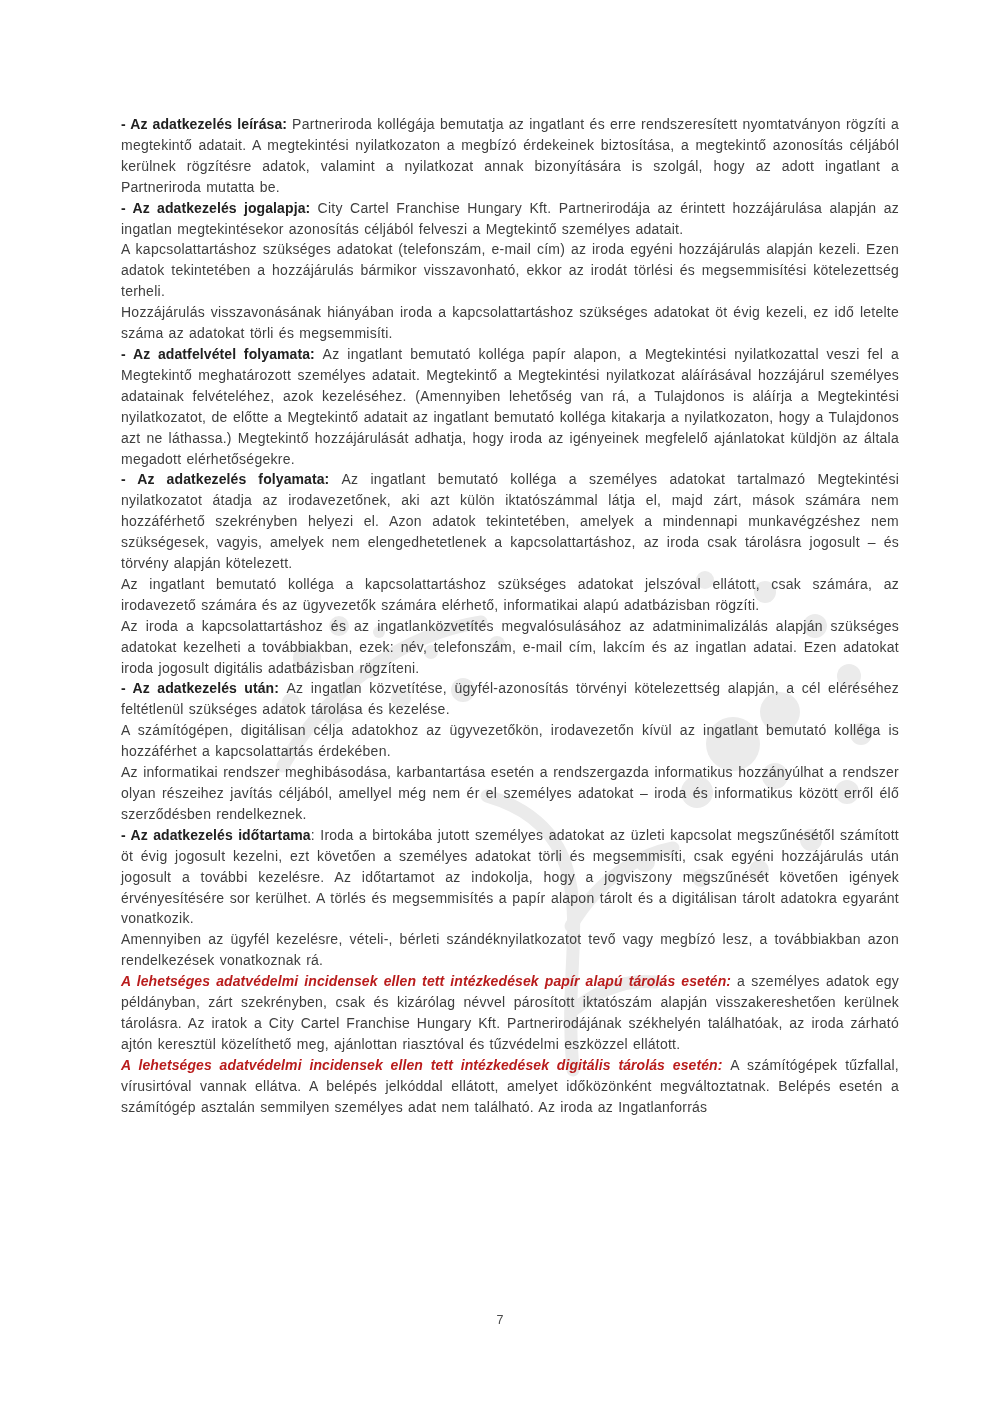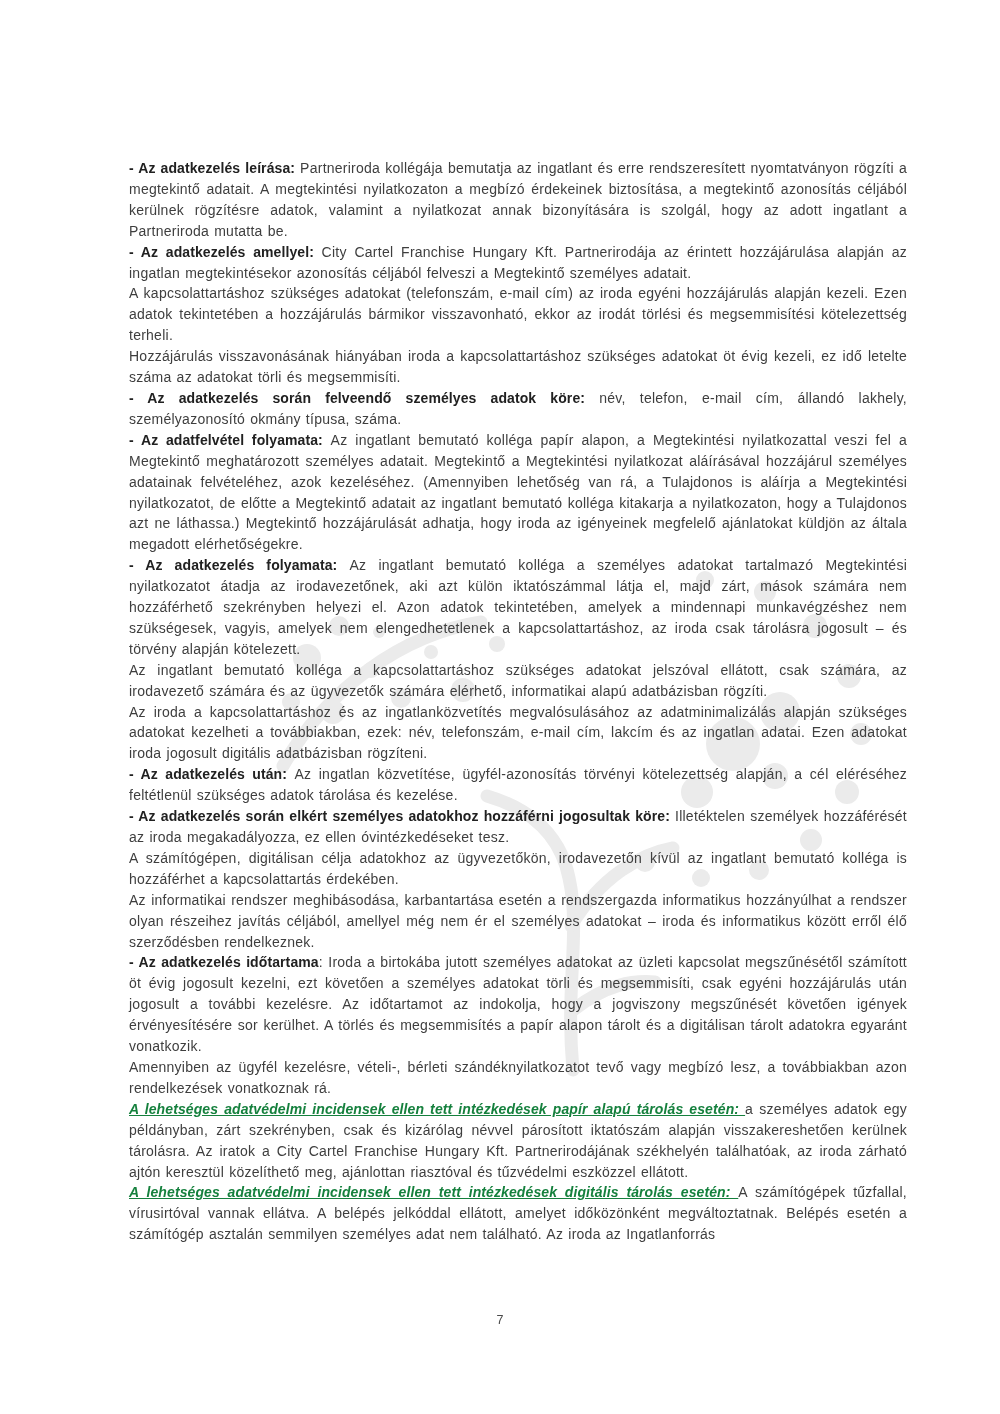--- a/index.html
+++ b/index.html
@@ -8,33 +8,32 @@
     width:1000px;height:1414px;
     background:#ffffff;
     overflow:hidden;
     font-family:"Liberation Sans",sans-serif;
   }
   .watermark{
     position:absolute;left:235px;top:540px;width:690px;height:545px;
     pointer-events:none;z-index:0;
   }
   .content{
-    position:absolute;left:129px;top:114px;width:778px;
+    position:absolute;left:121px;top:114px;width:778px;
     z-index:1;
     text-align:justify;
     font-size:14px;line-height:20.9px;
     color:#3e3e3e;
     letter-spacing:0.25px;
     word-spacing:1px;
-    margin-top:44px;
   }
   .para{margin:0;padding:0;}
   .run-normal{font-weight:400;}
   .run-bold{font-weight:700;color:#212121;letter-spacing:0.1px;}
-  .run-bolditalic{font-weight:700;font-style:italic;color:#15803d;letter-spacing:0.1px;text-decoration:underline;}
+  .run-bolditalic{font-weight:700;font-style:italic;color:#b91c1c;letter-spacing:0.1px;}
   .page-number{
     position:absolute;left:0;right:0;top:1313px;
     text-align:center;
     font-size:12.5px;color:#4a4a4a;z-index:1;
   }
 </style>
 </head>
 <body>
 
 <div class="page">
@@ -74,30 +73,28 @@
       <path d="M338,530 C330,446 346,392 334,338 C324,288 286,266 252,256"></path>
       <path d="M336,386 C366,336 406,314 438,308"></path>
       <path d="M338,470 C372,444 398,440 420,442"></path>
 
       <path d="M48,226 C92,148 168,94 246,82"></path>
     </g>
   </svg>
 
   <div class="content">
       <p class="para"><span class="run-bold">- Az adatkezelés leírása: </span><span class="run-normal">Partneriroda kollégája bemutatja az ingatlant és erre rendszeresített nyomtatványon rögzíti a megtekintő adatait. A megtekintési nyilatkozaton a megbízó érdekeinek biztosítása, a megtekintő azonosítás céljából kerülnek rögzítésre adatok, valamint a nyilatkozat annak bizonyítására is szolgál, hogy az adott ingatlant a Partneriroda mutatta be.</span></p>
-      <p class="para"><span class="run-bold">- Az adatkezelés amellyel: </span><span class="run-normal">City Cartel Franchise Hungary Kft. Partnerirodája az érintett hozzájárulása alapján az ingatlan megtekintésekor azonosítás céljából felveszi a Megtekintő személyes adatait.</span></p>
+      <p class="para"><span class="run-bold">- Az adatkezelés jogalapja: </span><span class="run-normal">City Cartel Franchise Hungary Kft. Partnerirodája az érintett hozzájárulása alapján az ingatlan megtekintésekor azonosítás céljából felveszi a Megtekintő személyes adatait.</span></p>
       <p class="para"><span class="run-normal">A kapcsolattartáshoz szükséges adatokat (telefonszám, e-mail cím) az iroda egyéni hozzájárulás alapján kezeli. Ezen adatok tekintetében a hozzájárulás bármikor visszavonható, ekkor az irodát törlési és megsemmisítési kötelezettség terheli.</span></p>
       <p class="para"><span class="run-normal">Hozzájárulás visszavonásának hiányában iroda a kapcsolattartáshoz szükséges adatokat öt évig kezeli, ez idő letelte száma az adatokat törli és megsemmisíti.</span></p>
-      <p class="para"><span class="run-bold">- Az adatkezelés során felveendő személyes adatok köre: </span><span class="run-normal">név, telefon, e-mail cím, állandó lakhely, személyazonosító okmány típusa, száma.</span></p>
       <p class="para"><span class="run-bold">- Az adatfelvétel folyamata: </span><span class="run-normal">Az ingatlant bemutató kolléga papír alapon, a Megtekintési nyilatkozattal veszi fel a Megtekintő meghatározott személyes adatait. Megtekintő a Megtekintési nyilatkozat aláírásával hozzájárul személyes adatainak felvételéhez, azok kezeléséhez. (Amennyiben lehetőség van rá, a Tulajdonos is aláírja a Megtekintési nyilatkozatot, de előtte a Megtekintő adatait az ingatlant bemutató kolléga kitakarja a nyilatkozaton, hogy a Tulajdonos azt ne láthassa.) Megtekintő hozzájárulását adhatja, hogy iroda az igényeinek megfelelő ajánlatokat küldjön az általa megadott elérhetőségekre.</span></p>
       <p class="para"><span class="run-bold">- Az adatkezelés folyamata: </span><span class="run-normal">Az ingatlant bemutató kolléga a személyes adatokat tartalmazó Megtekintési nyilatkozatot átadja az irodavezetőnek, aki azt külön iktatószámmal látja el, majd zárt, mások számára nem hozzáférhető szekrényben helyezi el. Azon adatok tekintetében, amelyek a mindennapi munkavégzéshez nem szükségesek, vagyis, amelyek nem elengedhetetlenek a kapcsolattartáshoz, az iroda csak tárolásra jogosult – és törvény alapján kötelezett.</span></p>
       <p class="para"><span class="run-normal">Az ingatlant bemutató kolléga a kapcsolattartáshoz szükséges adatokat jelszóval ellátott, csak számára, az irodavezető számára és az ügyvezetők számára elérhető, informatikai alapú adatbázisban rögzíti.</span></p>
       <p class="para"><span class="run-normal">Az iroda a kapcsolattartáshoz és az ingatlanközvetítés megvalósulásához az adatminimalizálás alapján szükséges adatokat kezelheti a továbbiakban, ezek: név, telefonszám, e-mail cím, lakcím és az ingatlan adatai. Ezen adatokat iroda jogosult digitális adatbázisban rögzíteni.</span></p>
       <p class="para"><span class="run-bold">- Az adatkezelés után: </span><span class="run-normal">Az ingatlan közvetítése, ügyfél-azonosítás törvényi kötelezettség alapján, a cél eléréséhez feltétlenül szükséges adatok tárolása és kezelése.</span></p>
-      <p class="para"><span class="run-bold">- Az adatkezelés során elkért személyes adatokhoz hozzáférni jogosultak köre: </span><span class="run-normal">Illetéktelen személyek hozzáférését az iroda megakadályozza, ez ellen óvintézkedéseket tesz.</span></p>
       <p class="para"><span class="run-normal">A számítógépen, digitálisan célja adatokhoz az ügyvezetőkön, irodavezetőn kívül az ingatlant bemutató kolléga is hozzáférhet a kapcsolattartás érdekében.</span></p>
       <p class="para"><span class="run-normal">Az informatikai rendszer meghibásodása, karbantartása esetén a rendszergazda informatikus hozzányúlhat a rendszer olyan részeihez javítás céljából, amellyel még nem ér el személyes adatokat – iroda és informatikus között erről élő szerződésben rendelkeznek.</span></p>
       <p class="para"><span class="run-bold">- Az adatkezelés időtartama</span><span class="run-normal">: Iroda a birtokába jutott személyes adatokat az üzleti kapcsolat megszűnésétől számított öt évig jogosult kezelni, ezt követően a személyes adatokat törli és megsemmisíti, csak egyéni hozzájárulás után jogosult a további kezelésre. Az időtartamot az indokolja, hogy a jogviszony megszűnését követően igények érvényesítésére sor kerülhet. A törlés és megsemmisítés a papír alapon tárolt és a digitálisan tárolt adatokra egyaránt vonatkozik.</span></p>
       <p class="para"><span class="run-normal">Amennyiben az ügyfél kezelésre, vételi-, bérleti szándéknyilatkozatot tevő vagy megbízó lesz, a továbbiakban azon rendelkezések vonatkoznak rá.</span></p>
       <p class="para"><span class="run-bolditalic">A lehetséges adatvédelmi incidensek ellen tett intézkedések papír alapú tárolás esetén: </span><span class="run-normal">a személyes adatok egy példányban, zárt szekrényben, csak és kizárólag névvel párosított iktatószám alapján visszakereshetően kerülnek tárolásra. Az iratok a City Cartel Franchise Hungary Kft.  Partnerirodájának székhelyén találhatóak, az iroda zárható ajtón keresztül közelíthető meg, ajánlottan riasztóval és tűzvédelmi eszközzel ellátott.</span></p>
       <p class="para"><span class="run-bolditalic">A lehetséges adatvédelmi incidensek ellen tett intézkedések digitális tárolás esetén: </span><span class="run-normal">A számítógépek tűzfallal, vírusirtóval vannak ellátva. A belépés jelkóddal ellátott, amelyet időközönként megváltoztatnak. Belépés esetén a számítógép asztalán semmilyen személyes adat nem található. Az iroda az Ingatlanforrás</span></p>
     </div>
 
   <div class="page-number">7</div>
 </div>

